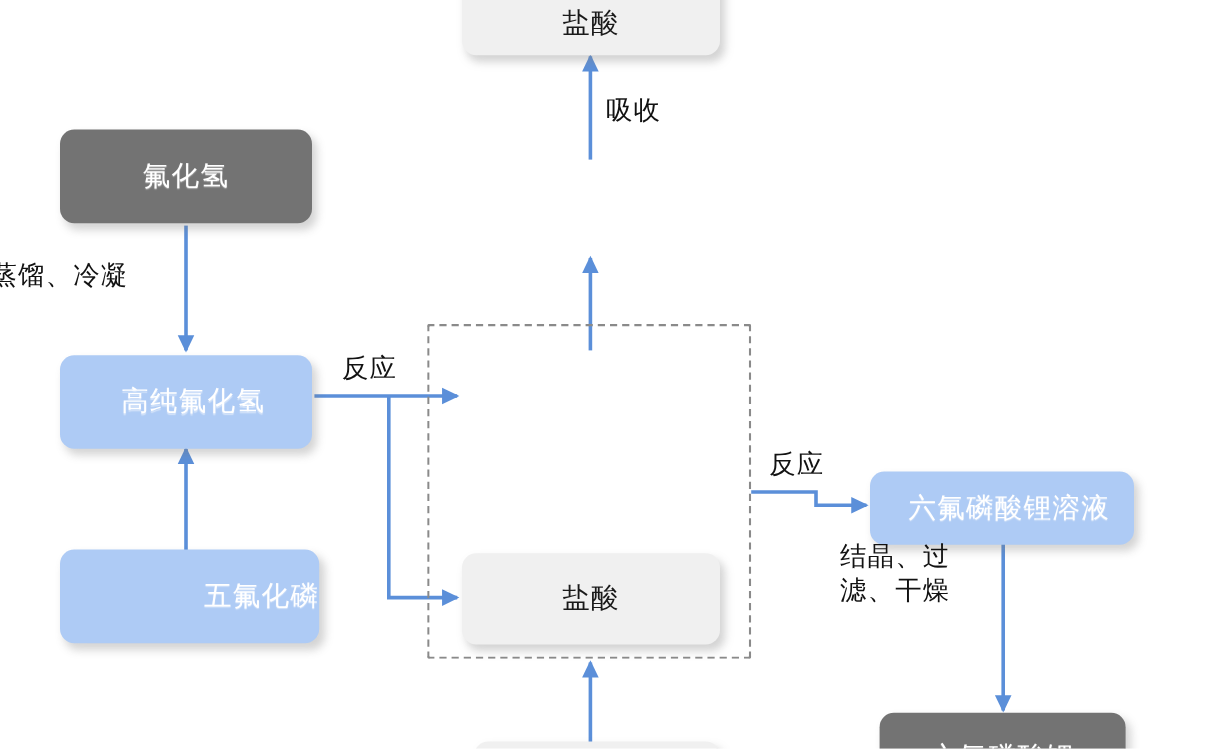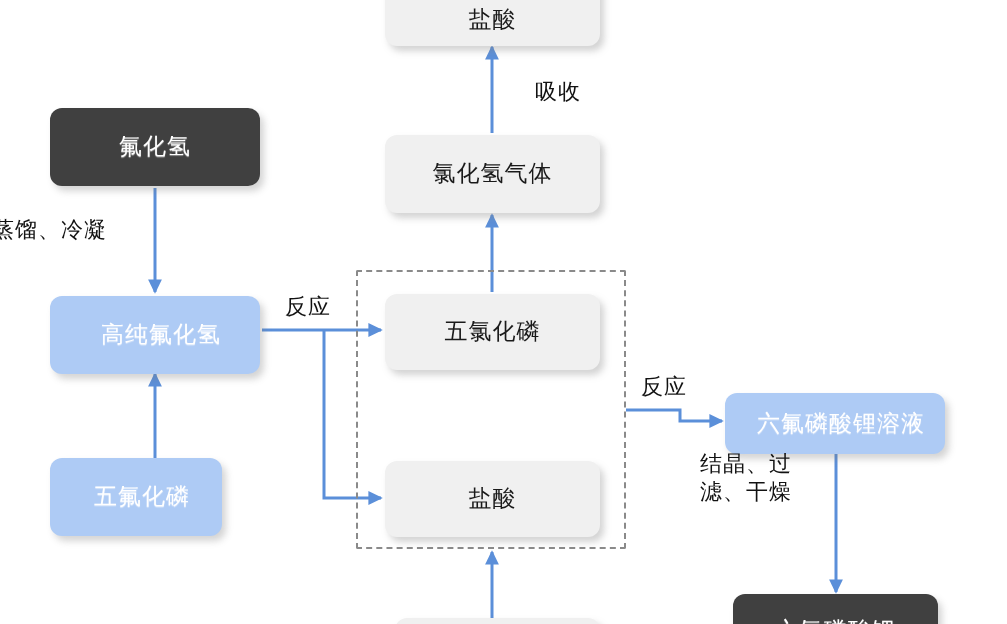--- a/index.html
+++ b/index.html
@@ -31,21 +31,21 @@
     align-items: center;
     justify-content: center;
     border-radius: 12px;
     box-sizing: border-box;
     text-align: center;
     line-height: 1.2;
     letter-spacing: 1px;
     z-index: 3;
   }
   .node-blue-dark {
-    background: #404040;
+    background: #737373;
     color: #ffffff;
     font-size: 23px;
     box-shadow: 4px 5px 7px rgba(120,120,120,0.32);
     text-shadow: 0 1px 1px rgba(255,255,255,0.45);
   }
   .node-blue-light {
     background: #aecbf5;
     color: #ffffff;
     font-size: 23px;
     box-shadow: 4px 5px 7px rgba(120,120,120,0.32);
@@ -111,55 +111,49 @@
   </svg>
 
   <div class="node node-blue-dark" style="left:50px; top:108px; width:210px; height:78px;">
     <span>氟化氢</span>
   </div>
 
   <div class="node node-blue-light" style="left:50px; top:296px; width:210px; height:78px;">
     <span>高纯氟化氢</span>
   </div>
 
-  <div class="node node-blue-light" style="left:50px; top:458px; width:172px; height:78px;">
+  <div class="node node-blue-light" style="left:50px; top:458px; width:216px; height:78px;justify-content:flex-end;">
     <span>五氟化磷</span>
   </div>
 
   <div class="node node-gray" style="left:385px; top:-38px; width:215px; height:84px;">
     <span style="position:relative; top:16px;">盐酸</span>
   </div>
 
-  <div class="node node-gray" style="left:385px; top:135px; width:215px; height:78px;">
-    <span>氯化氢气体</span>
-  </div>
 
-  <div class="node node-gray" style="left:385px; top:294px; width:215px; height:76px;">
-    <span>五氯化磷</span>
-  </div>
 
   <div class="node node-gray" style="left:385px; top:461px; width:215px; height:76px;">
     <span>盐酸</span>
   </div>
 
   <div class="node node-gray" style="left:395px; top:618px; width:205px; height:70px;">
     <span></span>
   </div>
 
   <div class="node node-blue-light" style="left:725px; top:393px; width:220px; height:61px;">
     <span>六氟磷酸锂溶液</span>
   </div>
 
   <div class="node node-blue-dark" style="left:733px; top:594px; width:205px; height:74px;">
     <span>六氟磷酸锂</span>
   </div>
 
   <div class="edge-label" style="left:-8px; top:216px;">蒸馏、冷凝</div>
 
-  <div class="edge-label" style="left:535px; top:78px;">吸收</div>
+  <div class="edge-label" style="left:505px; top:78px;">吸收</div>
 
   <div class="edge-label" style="left:285px; top:293px;">反应</div>
 
   <div class="edge-label" style="left:641px; top:373px;">反应</div>
 
   <div class="edge-label" style="left:700px; top:450px; text-align:left;">结晶、过
 滤、干燥</div>
 
 </div>
 

